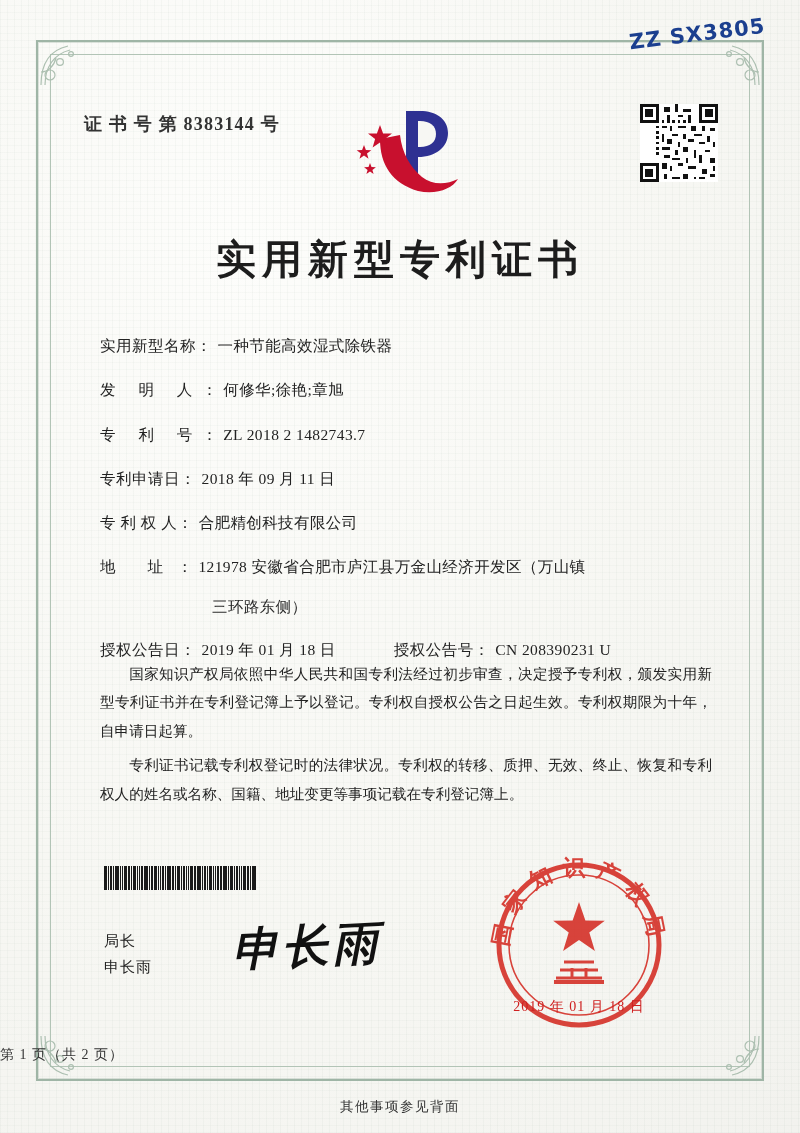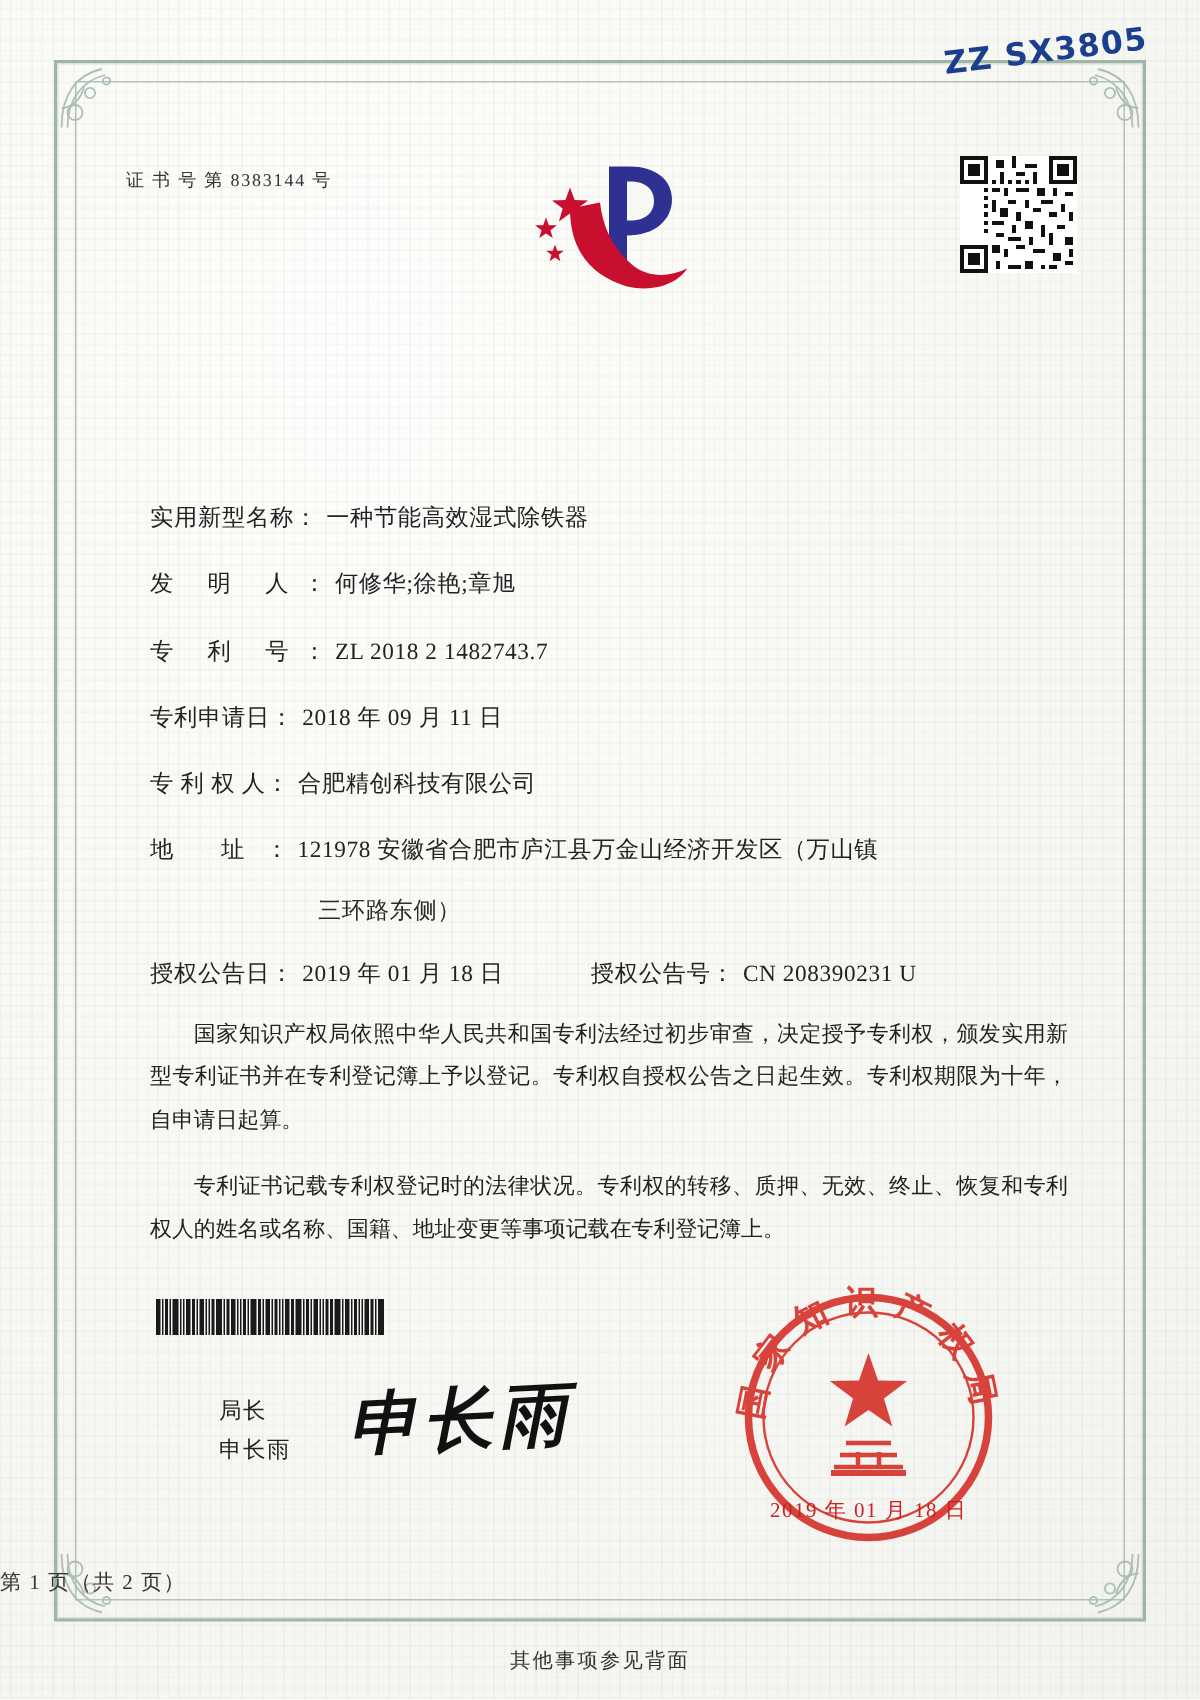--- a/index.html
+++ b/index.html
@@ -69,23 +69,24 @@
     color: #1b3f8f;
     transform: rotate(-7deg);
     font-weight: 600;
   }
 
   
   .cert-no {
     position: absolute;
     left: 84px;
     top: 112px;
-    font-size: 12px;
+    font-size: 18px;
     letter-spacing: 1.2px;
     color: #333;
+    font-weight: bold;
   }
   .qr {
     position: absolute;
     right: 82px;
     top: 104px;
     width: 78px;
     height: 78px;
   }
   .qr canvas, .qr svg { display: block; }
 
@@ -153,21 +154,21 @@
     position: absolute;
     left: 100px;
     right: 88px;
     top: 660px;
     font-size: 14.6px;
     line-height: 1.95;
     color: #222;
     text-align: justify;
   }
   .paras p {
-    margin: 16px 0 6px 0;
+    margin: 0 0 6px 0;
     text-indent: 2em;
     font-family: Liberation Serif, serif;
   }
 
   
   .barcode {
     position: absolute;
     left: 104px;
     top: 866px;
     width: 176px;
@@ -184,21 +185,20 @@
 
   
   .sign-block {
     position: absolute;
     left: 104px;
     top: 928px;
     font-size: 15px;
     line-height: 1.75;
     letter-spacing: 1px;
     color: #222;
-    margin-left: 42px;
   }
   .sign-script {
     position: absolute;
     left: 232px;
     top: 916px;
     font-family: "DejaVu Serif", serif;
     font-size: 46px;
     font-weight: 700;
     color: #111;
     font-style: italic;
@@ -392,20 +392,21 @@
         <rect x="9" y="26" width="1" height="2"></rect>
           <rect x="12" y="27" width="3" height="1"></rect>
         <rect x="16" y="26" width="2" height="2"></rect>
           <rect x="20" y="27" width="1" height="1"></rect>
         <rect x="22" y="27" width="2" height="1"></rect>
           <rect x="26" y="26" width="2" height="1"></rect>
       </g>
     </svg>
   </div>
 
+  <div class="doc-title">实用新型专利证书</div>
 
   <div class="fields">
 
     <div class="field-row">
       <span class="field-label">实用新型名称</span>
       <span class="field-colon">：</span>
       <span class="field-value">一种节能高效湿式除铁器</span>
     </div>
 
     <div class="field-row">

